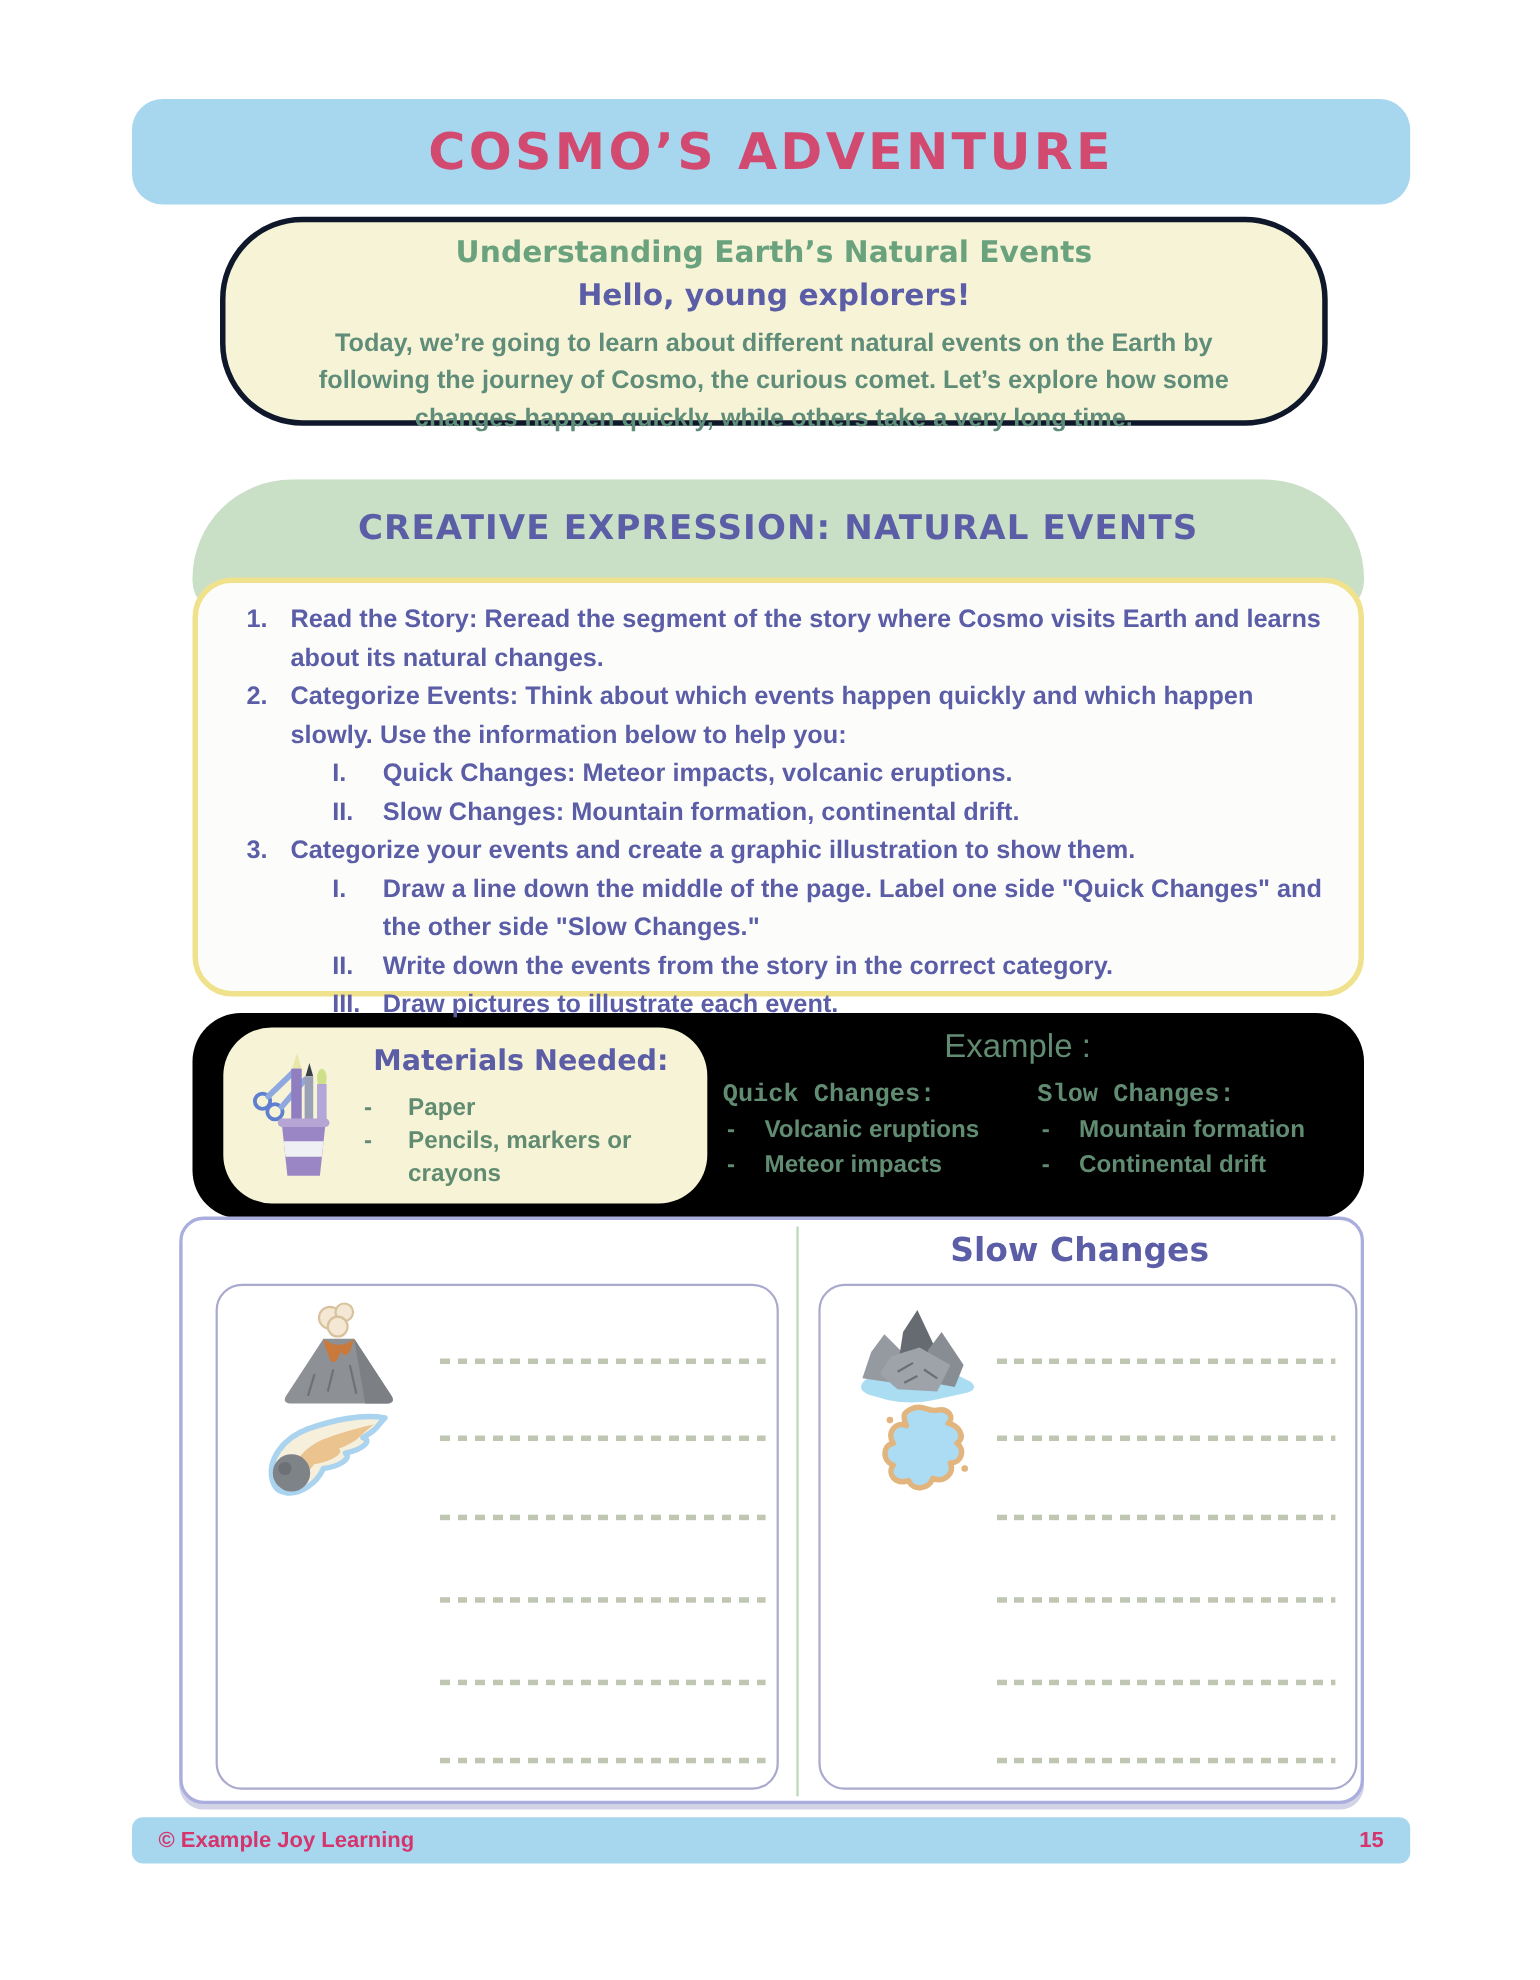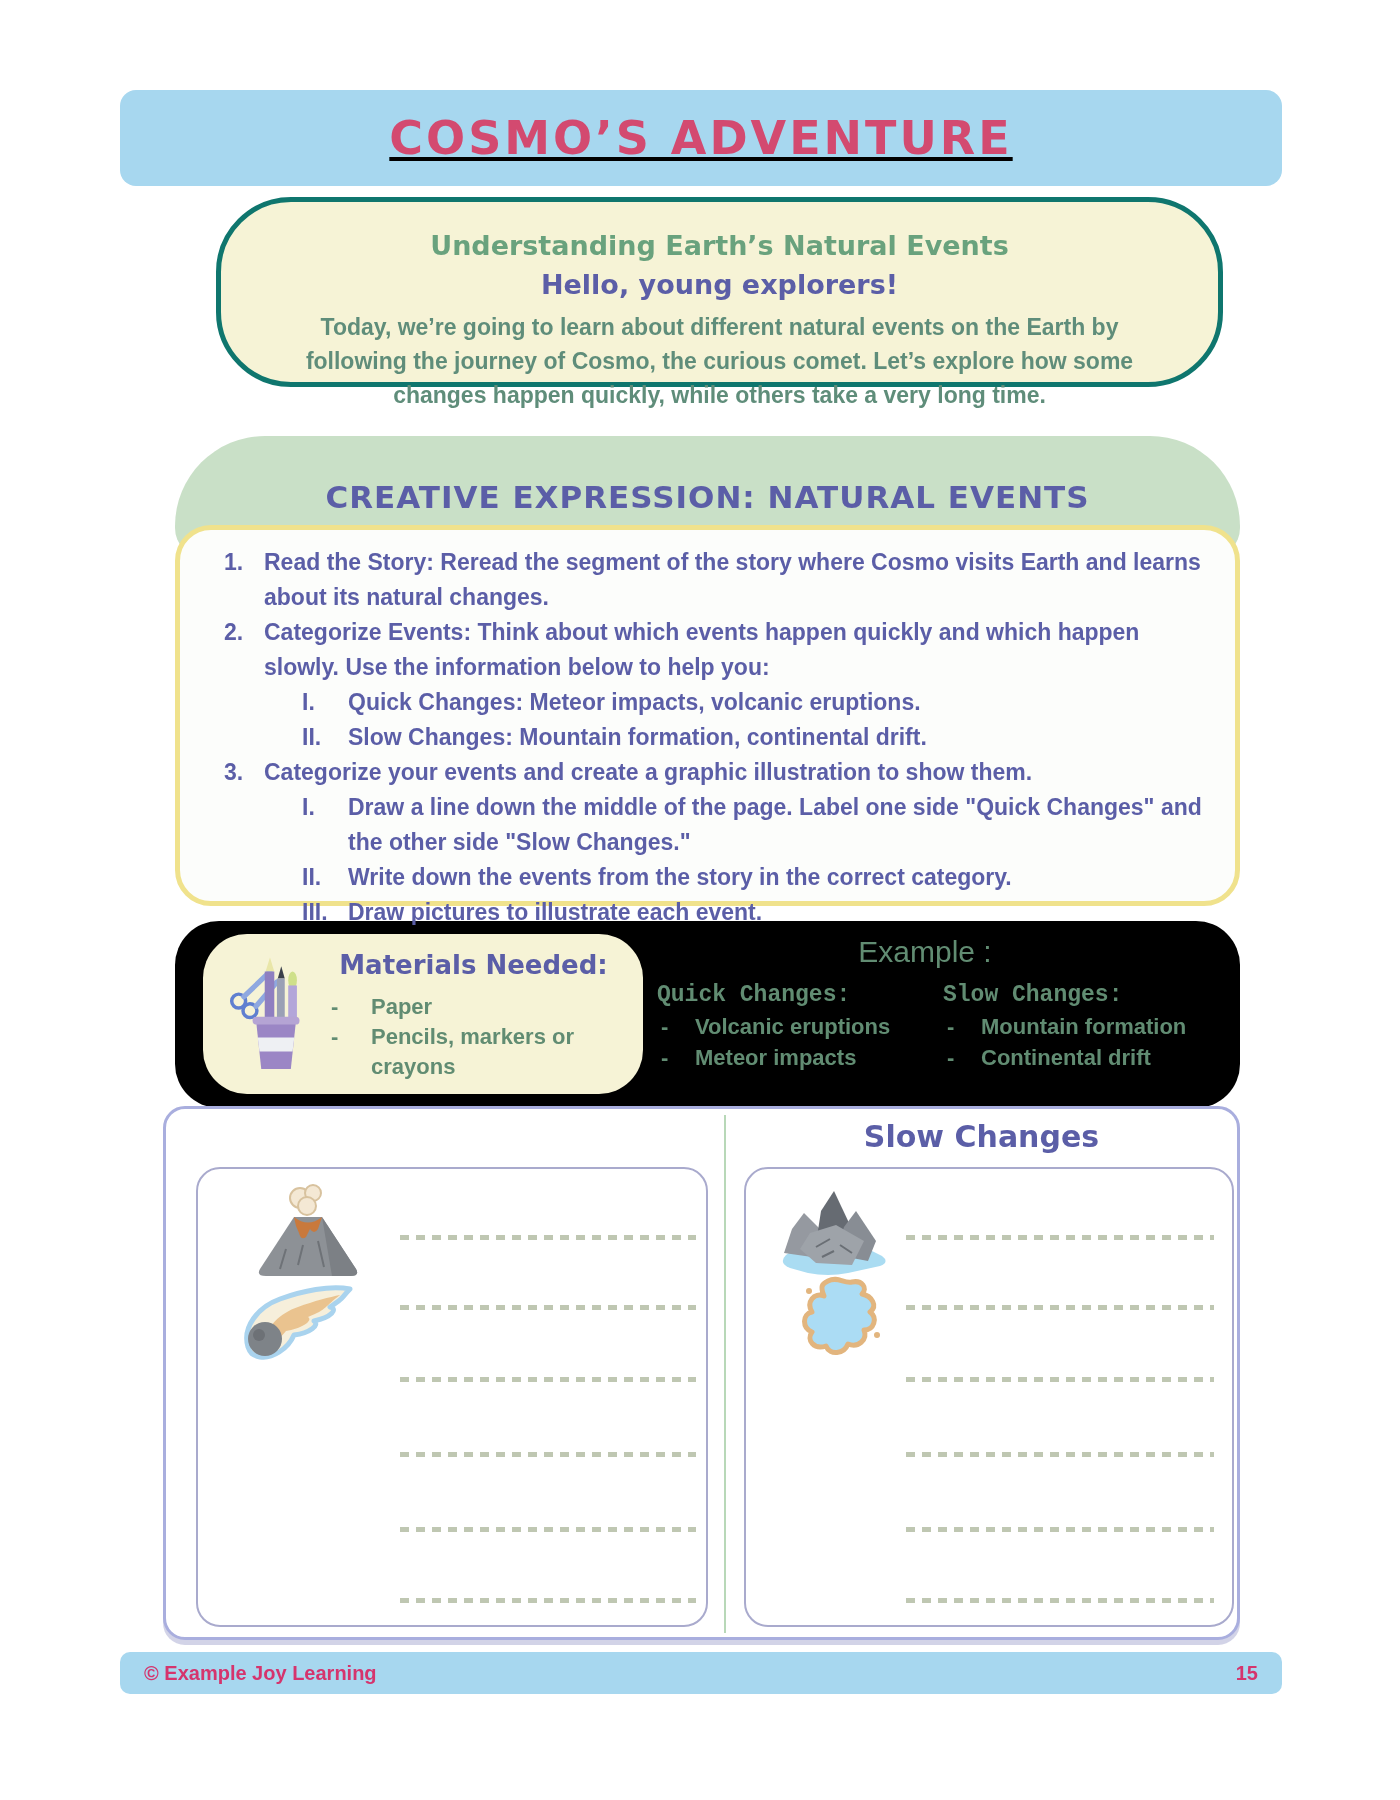--- a/index.html
+++ b/index.html
@@ -6,52 +6,52 @@
   html,body { background:#ffffff; }
   #page {
     position:relative; width:1400px; height:1800px; background:#ffffff;
     font-family:"Liberation Sans", sans-serif; overflow:hidden;
   }
   .abs { position:absolute; }
 
   
   #banner {
     left:120px; top:90px; width:1162px; height:96px;
-    background:#a7d7ef; border-radius:16px;
-    display:flex; align-items:center; justify-content:center;text-decoration:underline;
+    background:#a7d7ef; border-radius:28px;
+    display:flex; align-items:center; justify-content:center;
   }
   #banner h1 {
     font-family:"DejaVu Sans", sans-serif; font-weight:bold;
     font-size:46px; letter-spacing:3px; color:#d34a70;
   }
 
   
   #intro {
-    left:216px; top:197px; width:1007px; height:190px;
-    background:#f6f3d6; border:5px solid #0f766e; border-radius:75px;
-    text-align:center; padding-top:28px;
+    left:200px; top:197px; width:1007px; height:190px;
+    background:#f6f3d6; border:5px solid #0f172a; border-radius:75px;
+    text-align:center; padding-top:12px;
   }
   #intro .h-green {
     font-family:"DejaVu Sans", sans-serif; font-weight:bold;
     font-size:27px; color:#69a27d; margin-bottom:8px;
   }
   #intro .h-purple {
     font-family:"DejaVu Sans", sans-serif; font-weight:bold;
     font-size:27px; color:#5b5ea7; margin-bottom:10px;
   }
   #intro p {
     font-size:23px; font-weight:bold; color:#5f8d7a;
     line-height:34px; width:900px; margin:0 auto;
   }
 
   
   #activity-header {
     left:175px; top:436px; width:1065px; height:122px;
     background:#c9e0c7; border-radius:90px 90px 30px 30px;
-    text-align:center; padding-top:43px; z-index:1;
+    text-align:center; padding-top:26px; z-index:1;
   }
   #activity-header h2 {
     font-family:"DejaVu Sans", sans-serif; font-weight:bold;
     font-size:31px; letter-spacing:1px; color:#5b5ea7;
   }
   #activity-box {
     left:175px; top:525px; width:1065px; height:381px;
     background:#fcfdfb; border:5px solid #f0e28c; border-radius:36px;
     z-index:2; padding:15px 28px 10px 0;
     font-size:23px; font-weight:bold; color:#5b5ea7; line-height:35px;

